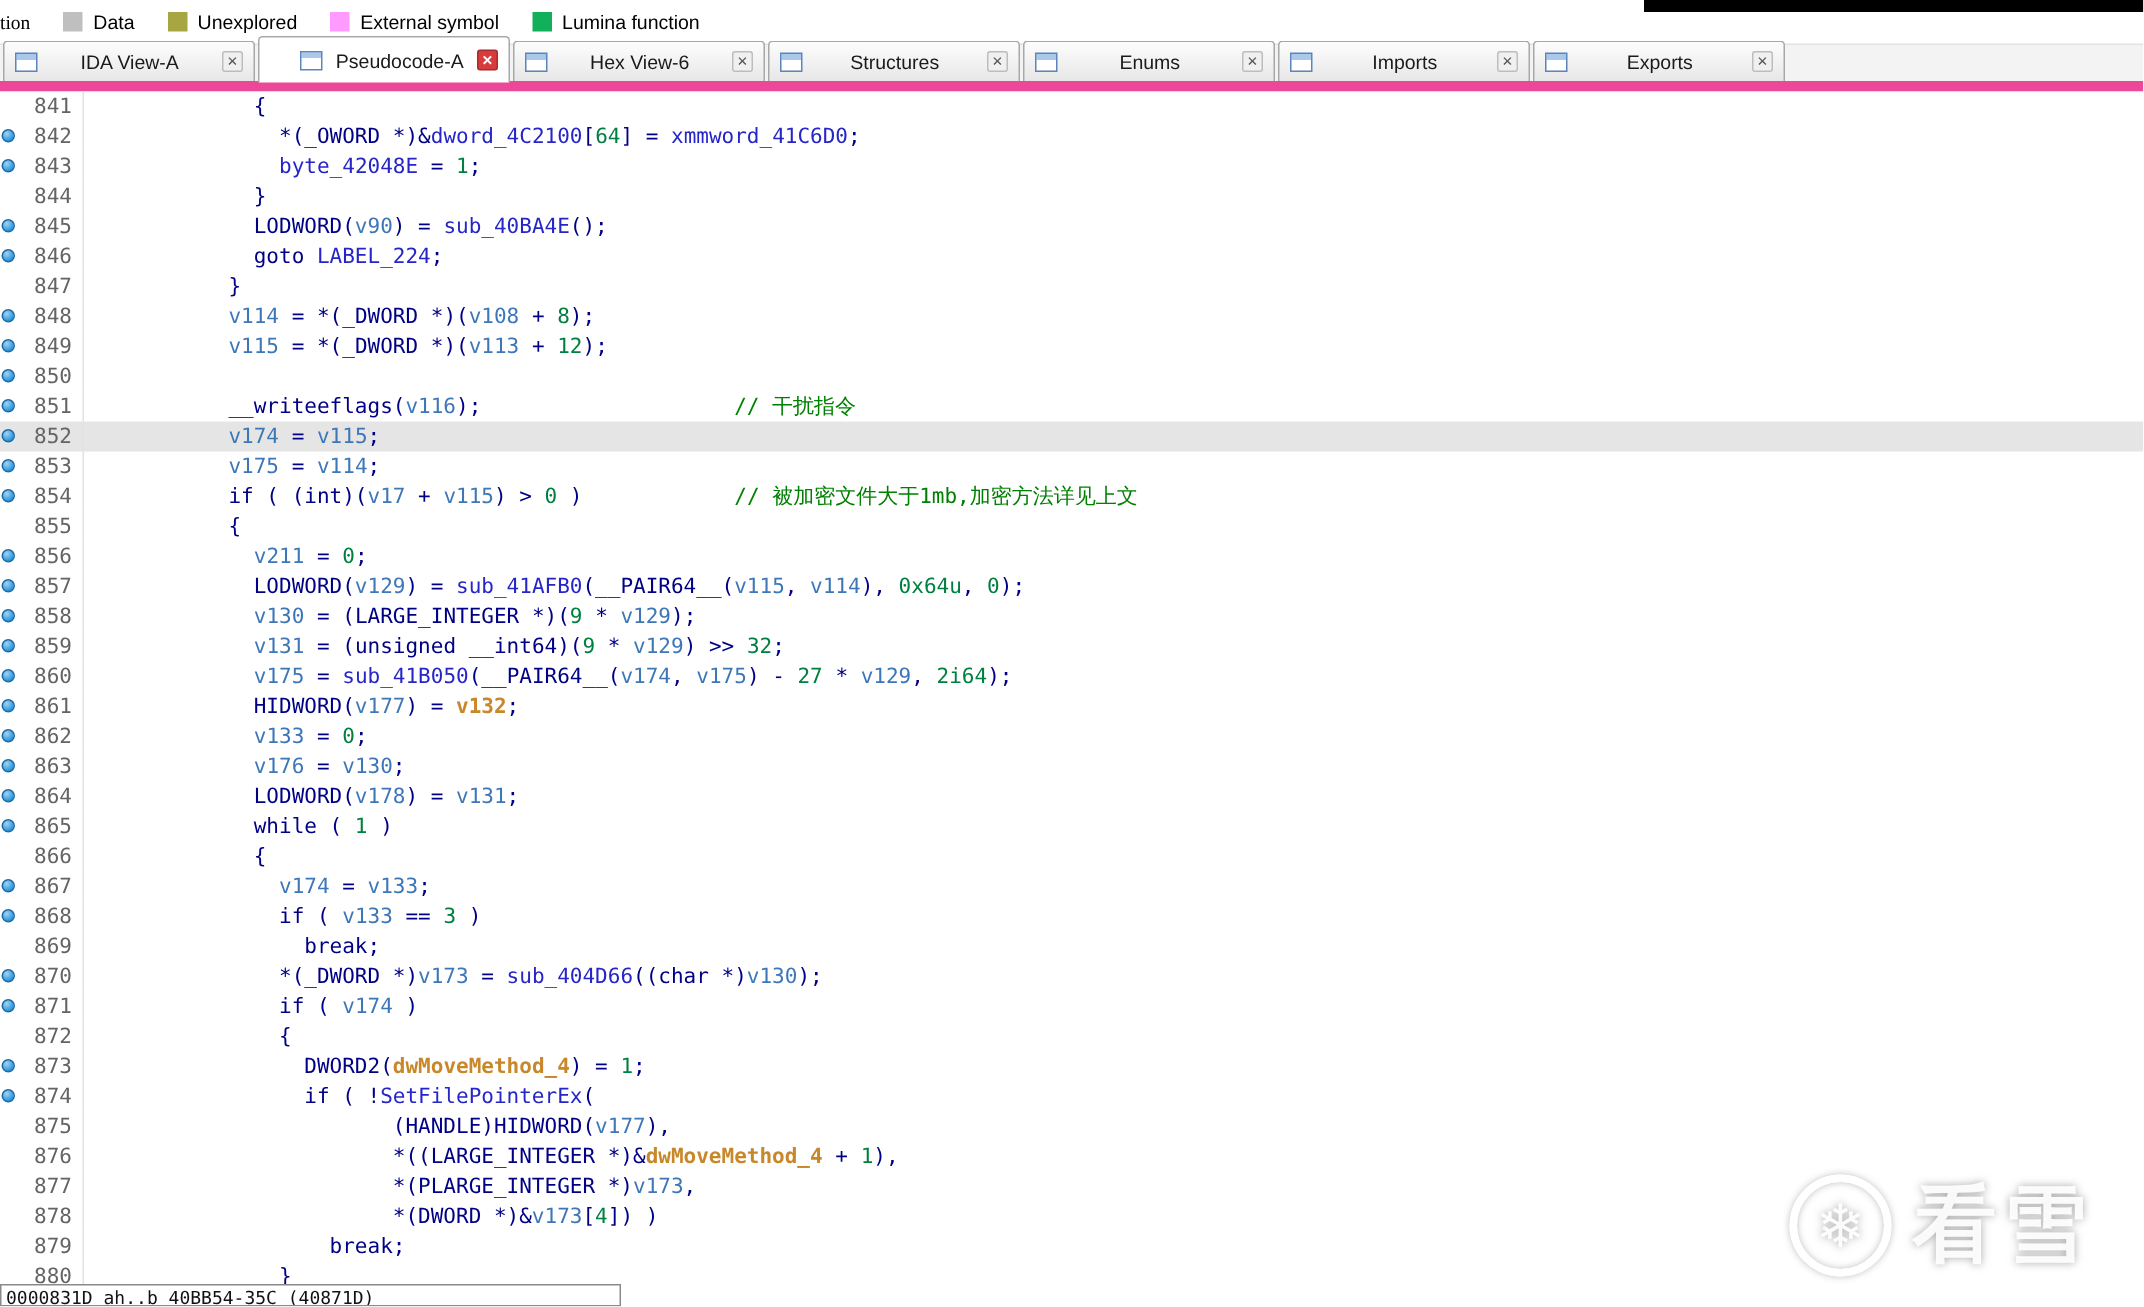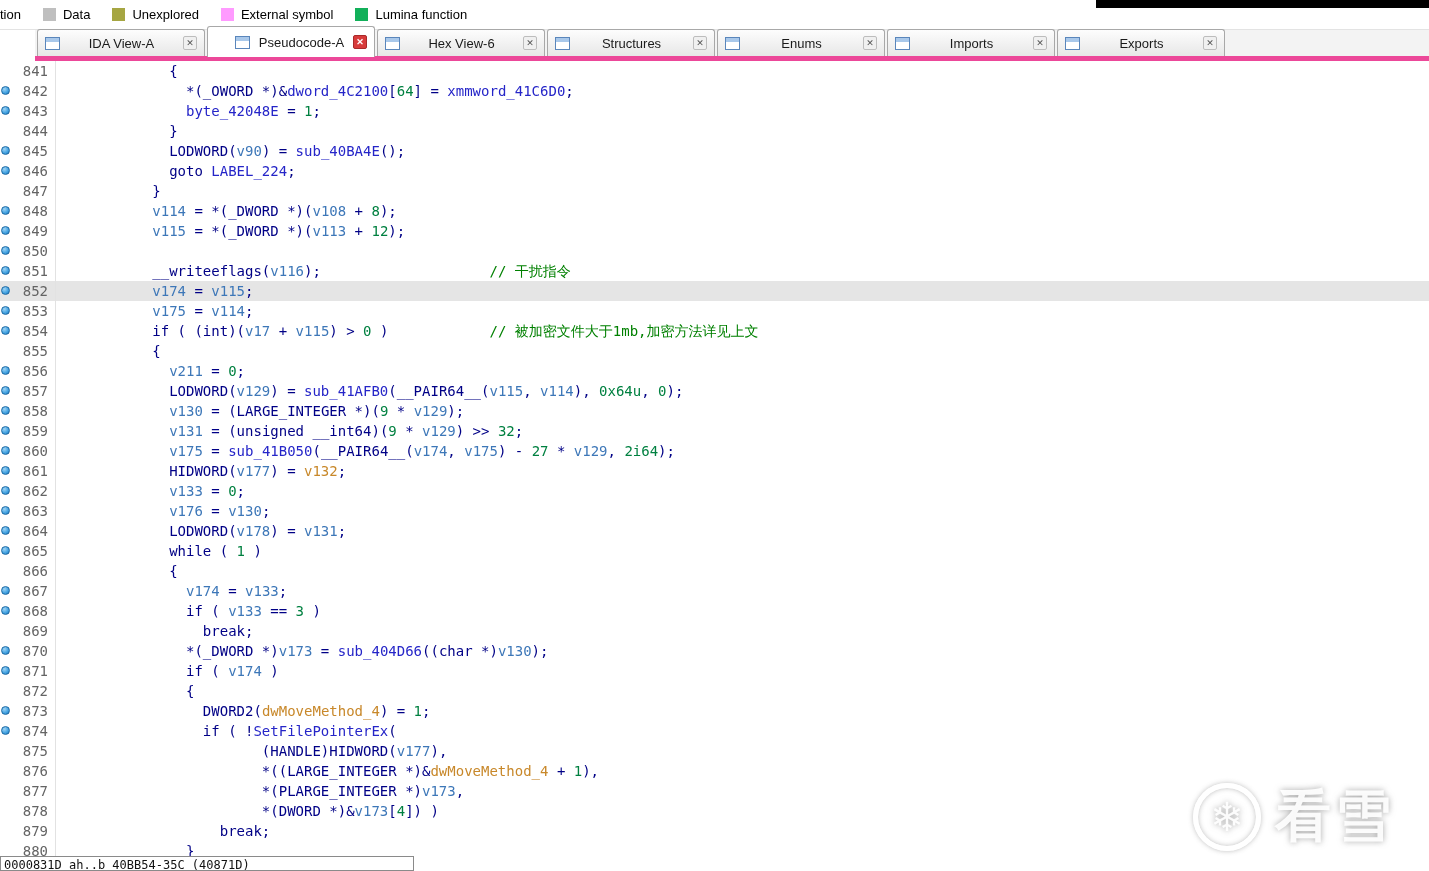--- a/index.html
+++ b/index.html
@@ -11,28 +11,28 @@
 
   
   .navband { position:absolute; top:0; right:0; width:333px; height:8px; background:#000; z-index:5; }
 
   
   .legend {
     height:30px; display:flex; align-items:center;
     font-size:13px; color:#000; background:#fff; white-space:nowrap;
     border-bottom:1px solid #e3e3e3;
   }
-  .leg-clip { margin-left:0; }
+  .leg-clip { margin-left:0;font-family:Liberation Serif, serif; }
   .leg-item { display:flex; align-items:center; margin-left:22px; }
   .leg-sq { width:13px; height:13px; margin-right:7px; display:inline-block; }
 
   
   .tabbar {
-    height:31px; background:#f3f3f3; border-bottom:5px solid #ec4899;
-    display:flex; align-items:flex-end; padding-left:2px; gap:2px;margin-left:35px;
+    height:31px; background:#f3f3f3; border-bottom:7px solid #ec4899;
+    display:flex; align-items:flex-end; padding-left:2px; gap:2px;
   }
   .tab {
     height:27px; min-width:168px; display:flex; align-items:center;
     padding:0 7px; border:1px solid #a8a8a8; border-bottom:none;
     border-radius:3px 3px 0 0; background:linear-gradient(#fdfdfd,#e7e7e7);
     cursor:default;
   }
   .tab.active {
     height:31px; background:#fff; margin-bottom:-1px; z-index:2; position:relative;padding-left:27px;
   }
@@ -55,21 +55,21 @@
   .ln { position:absolute; right:7px; top:0; color:var(--c-ln,#646464); }
   .dot {
     position:absolute; left:1px; top:5px; width:9px; height:9px; border-radius:50%;
     background:radial-gradient(circle at 35% 30%, #9fd4f5, #3fa0e0 60%, #2277b5);
     border:1px solid #1d6aa5;
   }
   .src { white-space:pre; padding-left:12px; }
   .t-b { color:var(--c-base,#000086); }
   .t-g { color:var(--c-name,#2525c8); }
   .t-v { color:var(--c-var,#3d77b8); }
-  .t-o { color:var(--c-orange,#c8882a); }
+  .t-o { color:var(--c-orange,#c8882a);font-weight:bold; }
   .t-n { color:var(--c-num,#008040); }
   .t-c { color:var(--c-comment,#008000); }
 
   
   .footer {
     position:absolute; left:0; bottom:0; width:414px; height:15px; overflow:hidden;
     background:#fff; border:1px solid #8a8a8a;
     font-family:"DejaVu Sans Mono", monospace; font-size:12px; color:#111;
     padding:1px 3px; z-index:4;
   }

